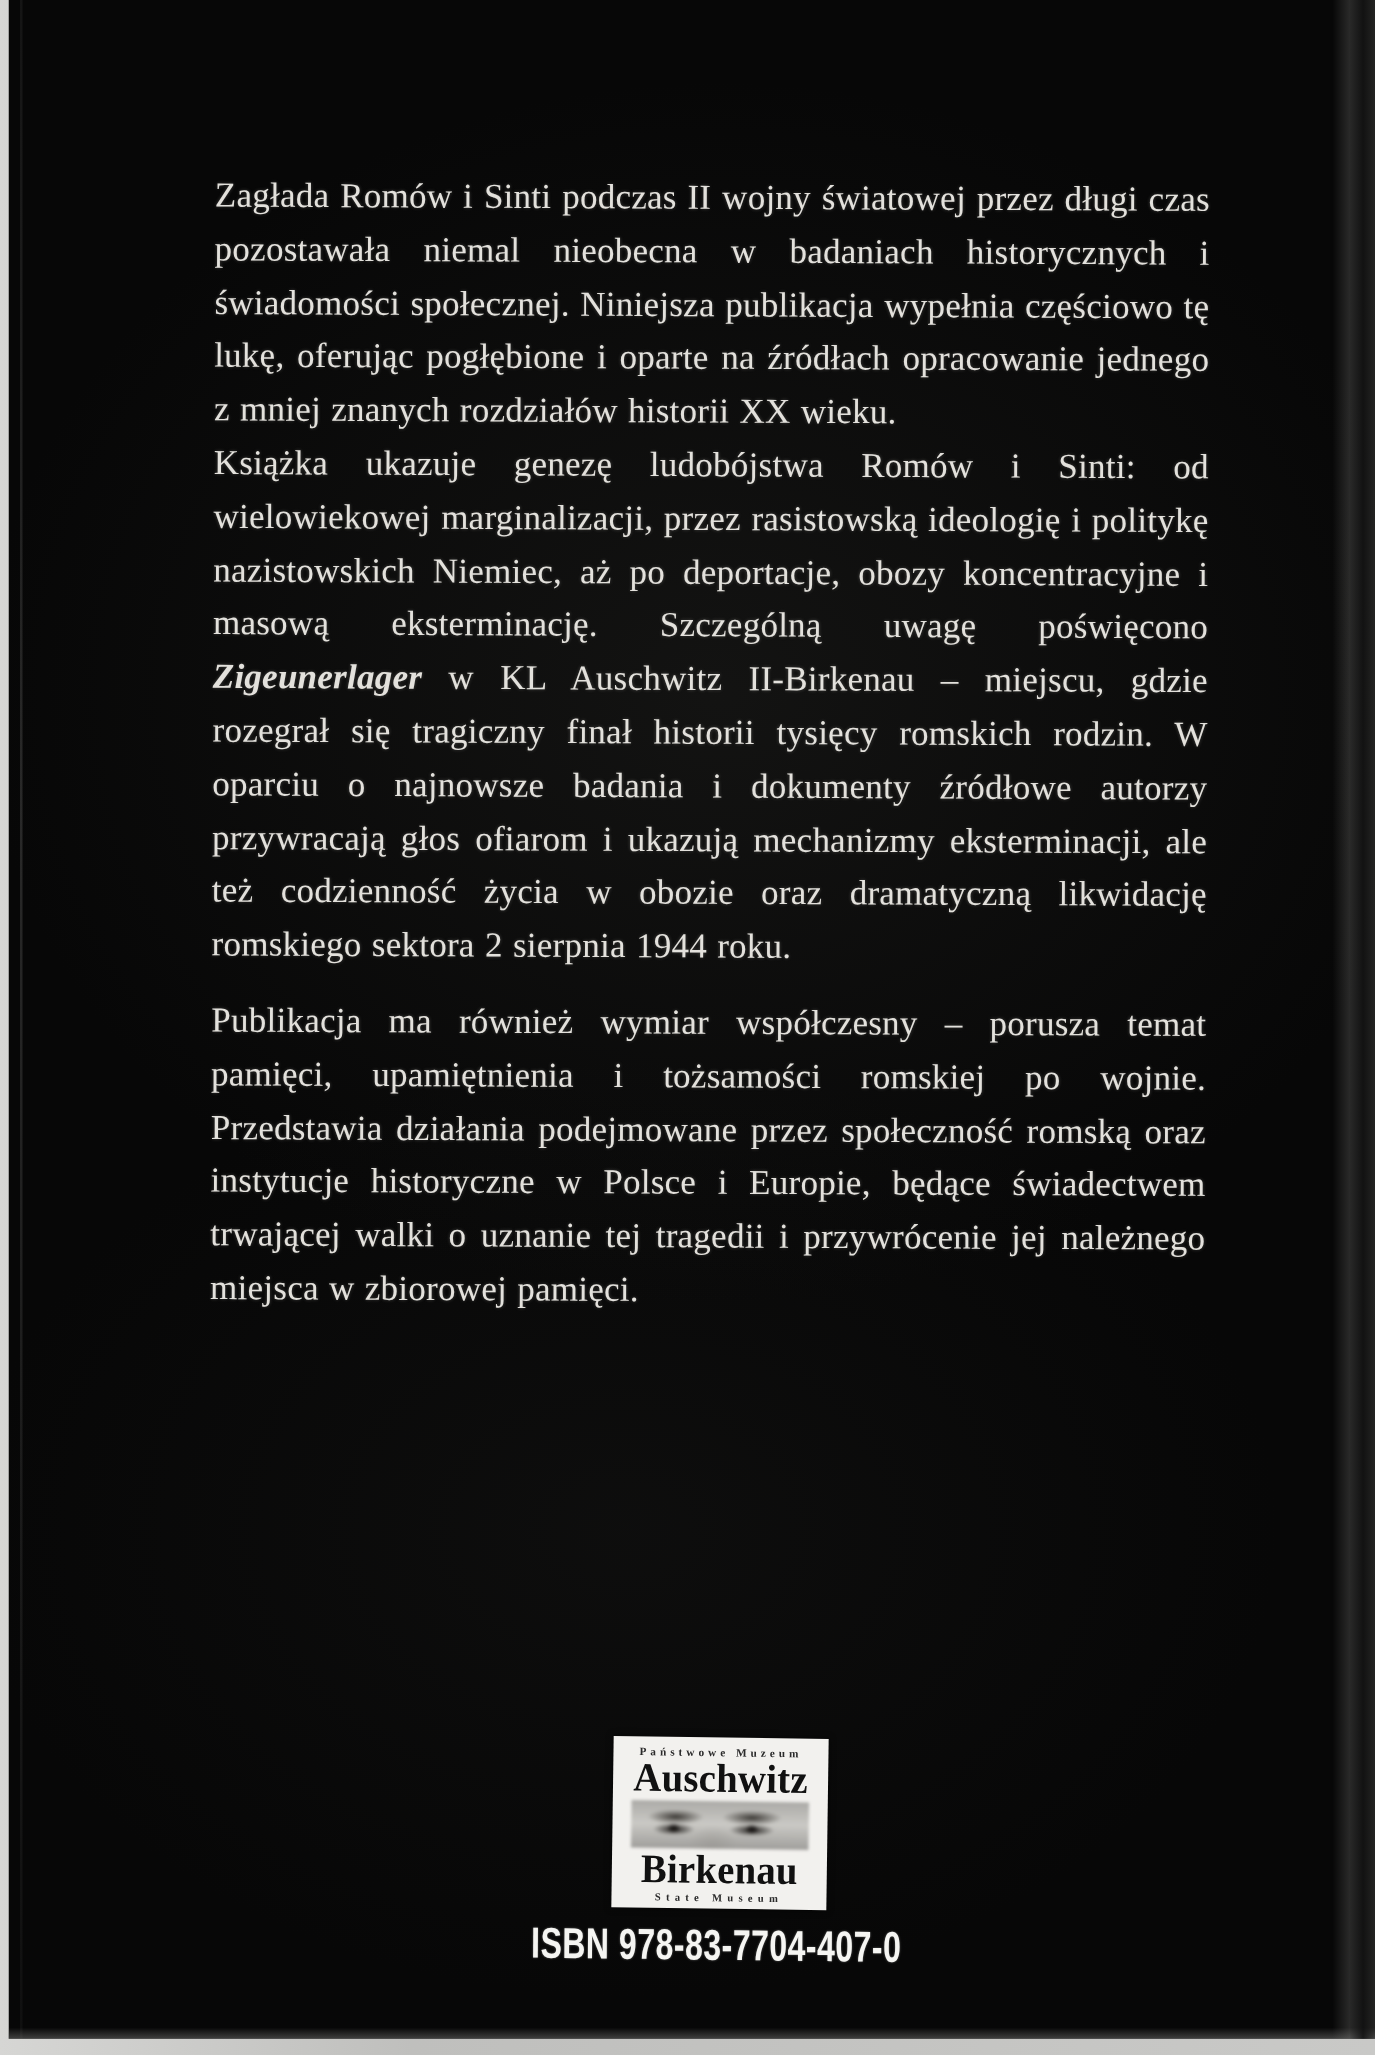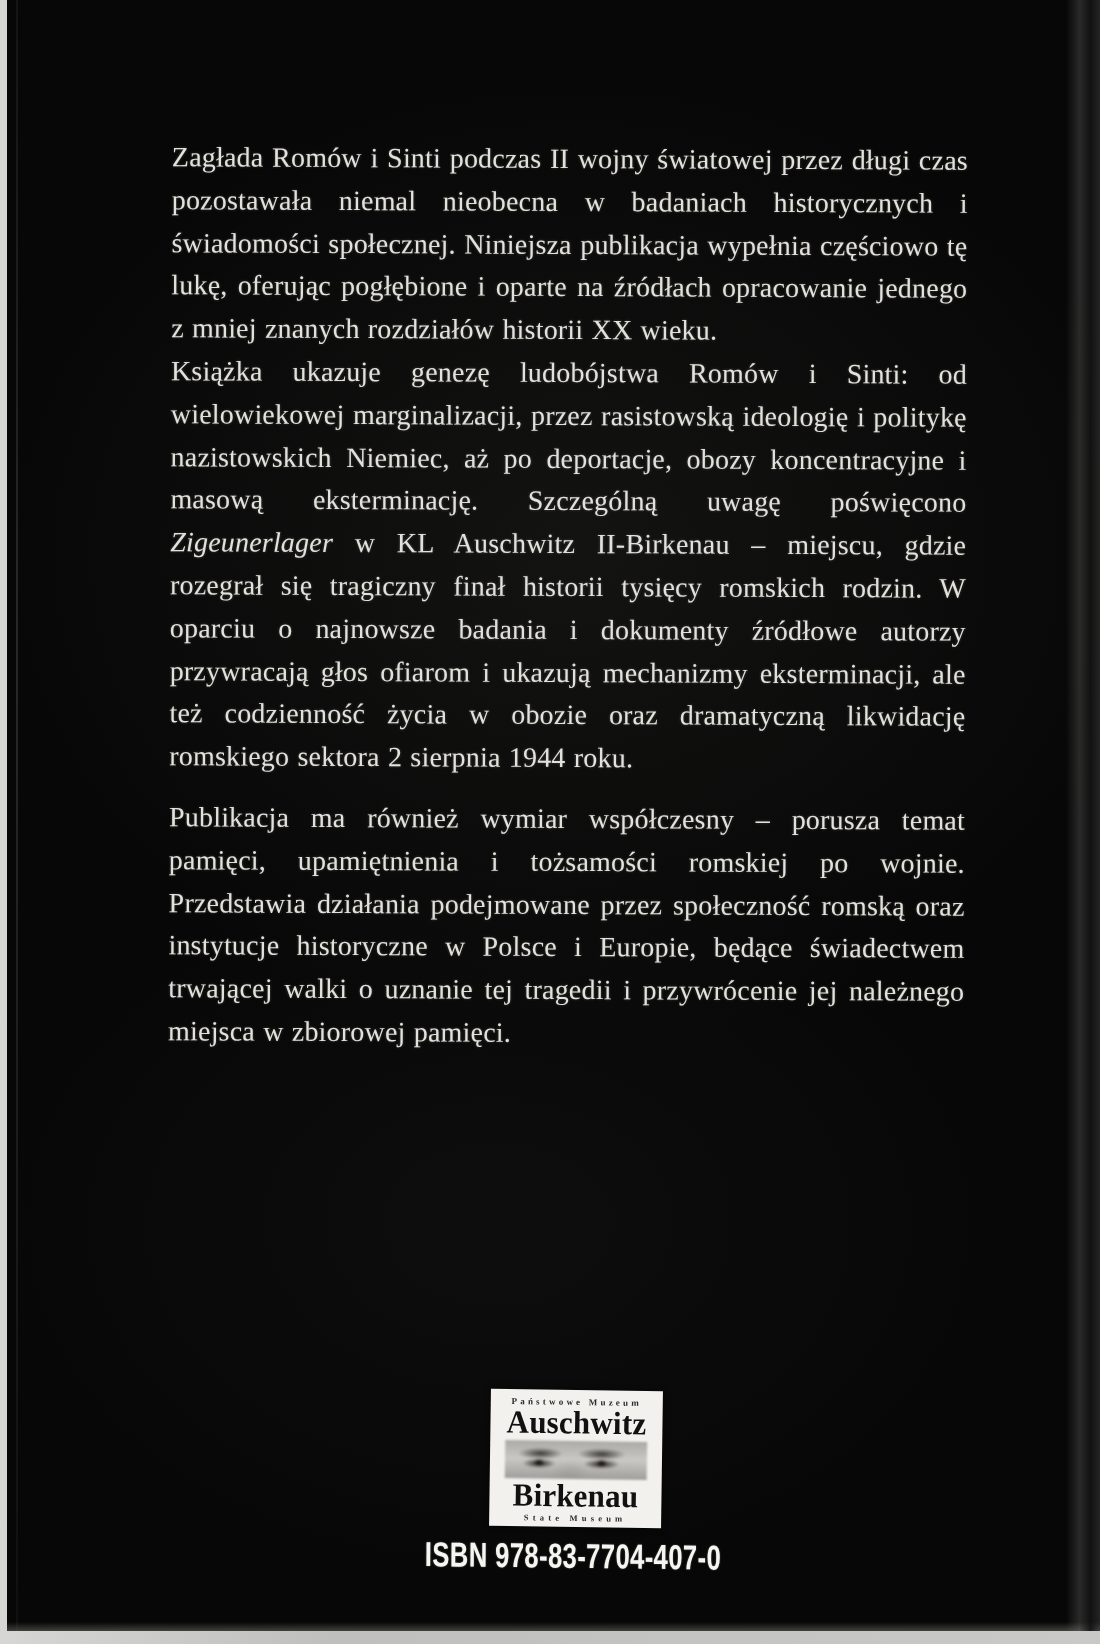--- a/index.html
+++ b/index.html
@@ -56,21 +56,21 @@
     font-size: 28px;
     line-height: 42.8px;
     text-align: justify;
     letter-spacing: 0.2px;
     word-spacing: 1px;
     text-shadow: 0 0 3px rgba(225,222,215,0.28);
     transform: rotate(0.25deg);
   }
   .blurb p { margin: 0; }
   .blurb p.spaced { margin-top: 18px; }
-  .blurb em { font-style: italic; }
+  .blurb em { font-style: italic; font-weight: bold; }
 
   
   .logo {
     position: absolute;
     left: 483px; top: 1390px;
     width: 172px; height: 137px;
     background: #f2f1ee;
     color: #141414;
     text-align: center;
     transform: rotate(0.8deg);

